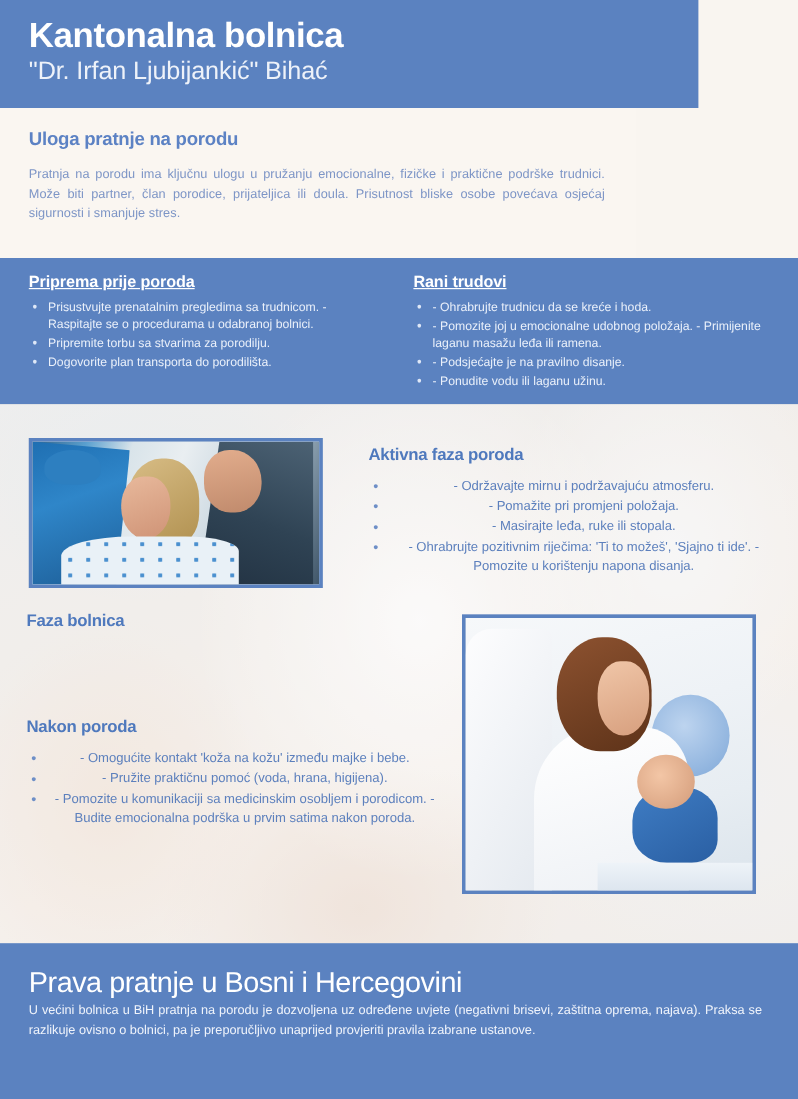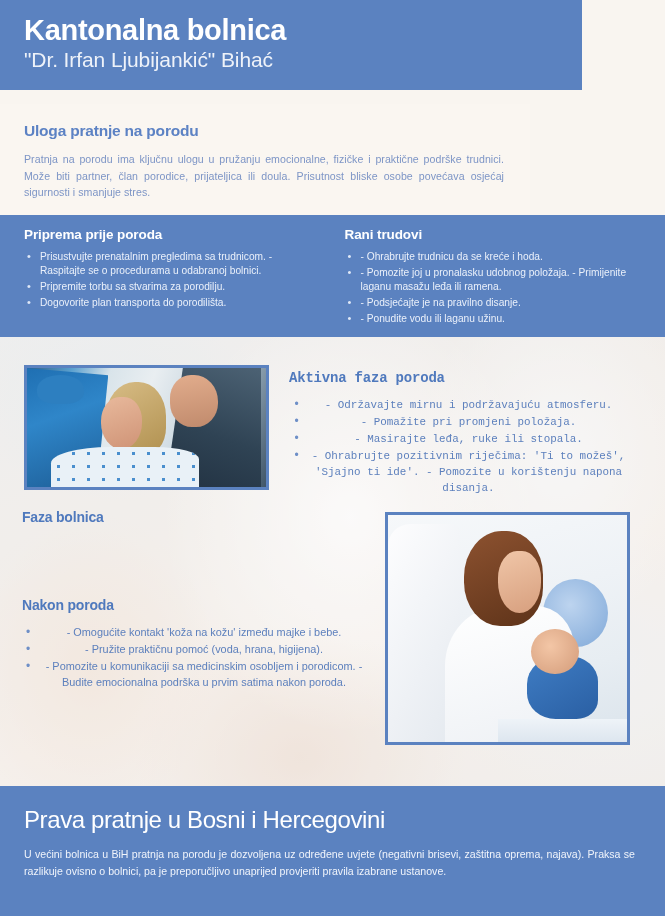--- a/index.html
+++ b/index.html
@@ -41,21 +41,21 @@
     font-weight: normal;
     color: #eef2f9;
     line-height: 1.2;
     margin-top: 1px;
     letter-spacing: -0.1px;
   }
 
   
   .intro {
     position: absolute;
-    left: 0; top: 104px;
+    left: 0; top: 90px;
     width: 530px;
     height: 125px;
     background: #faf6f1;
     padding: 18px 26px 0 24px;
   }
   .intro-title {
     font-size: 15.5px;
     font-weight: bold;
     color: #5c82c4;
     letter-spacing: -0.2px;
@@ -82,20 +82,21 @@
     padding: 12px 14px 0 24px;
     width: 50%;
   }
   .bb-col.right { padding-left: 12px; }
   .bb-title {
     font-size: 13.5px;
     font-weight: bold;
     color: #ffffff;
     letter-spacing: -0.1px;
     margin-bottom: 8px;
+    text-decoration: underline;
   }
   .bb-list {
     list-style: none;
   }
   .bb-list li {
     position: relative;
     font-size: 10.2px;
     line-height: 1.42;
     color: #eaf0fa;
     padding-left: 16px;
@@ -219,41 +220,41 @@
   }
   .m-list li::before {
     content: "•";
     position: absolute;
     left: 4px;
     top: -1px;
     font-size: 12px;
     color: #6e8fc7;
   }
 
-  .blk-aktivna { left: 289px; top: 33px; width: 340px; font-family: Liberation Mono, monospace; }
+  .blk-aktivna { left: 307px; top: 33px; width: 340px; }
   .blk-guranja { left: 22px; top: 172px; width: 350px; }
   .blk-nakon   { left: 22px; top: 260px; width: 345px; }
 
   
   .footer {
     position: absolute;
     left: 0; top: 786px;
     width: 665px;
     height: 130px;
     background: #5b82c0;
     padding: 20px 30px 0 24px;
   }
   .footer-title {
     font-size: 24px;
     font-weight: normal;
     color: #ffffff;
     letter-spacing: -0.4px;
   }
   .footer-body {
-    margin-top: 12px;
+    margin-top: 0;
     font-size: 10.6px;
     line-height: 1.62;
     color: #f0f4fb;
     text-align: justify;
   }
 </style>
 </head>
 <body>
 
 <div class="poster">
@@ -274,21 +275,21 @@
       <ul class="bb-list">
         <li>Prisustvujte prenatalnim pregledima sa trudnicom. - Raspitajte se o procedurama u odabranoj bolnici.</li>
         <li>Pripremite torbu sa stvarima za porodilju.</li>
         <li>Dogovorite plan transporta do porodilišta.</li>
       </ul>
     </div>
     <div class="bb-col right">
       <div class="bb-title">Rani trudovi</div>
       <ul class="bb-list">
         <li>- Ohrabrujte trudnicu da se kreće i hoda.</li>
-        <li> - Pomozite joj u pronalasku udobnog položaja. - Primijenite laganu masažu leđa ili ramena.</li>
+        <li> - Pomozite joj u emocionalne udobnog položaja. - Primijenite laganu masažu leđa ili ramena.</li>
         <li> - Podsjećajte je na pravilno disanje.</li>
         <li> - Ponudite vodu ili laganu užinu.</li>
       </ul>
     </div>
   </div>
 
   <div class="middle">
     <div class="wm"></div>
     <div class="wm-veil"></div>
 

